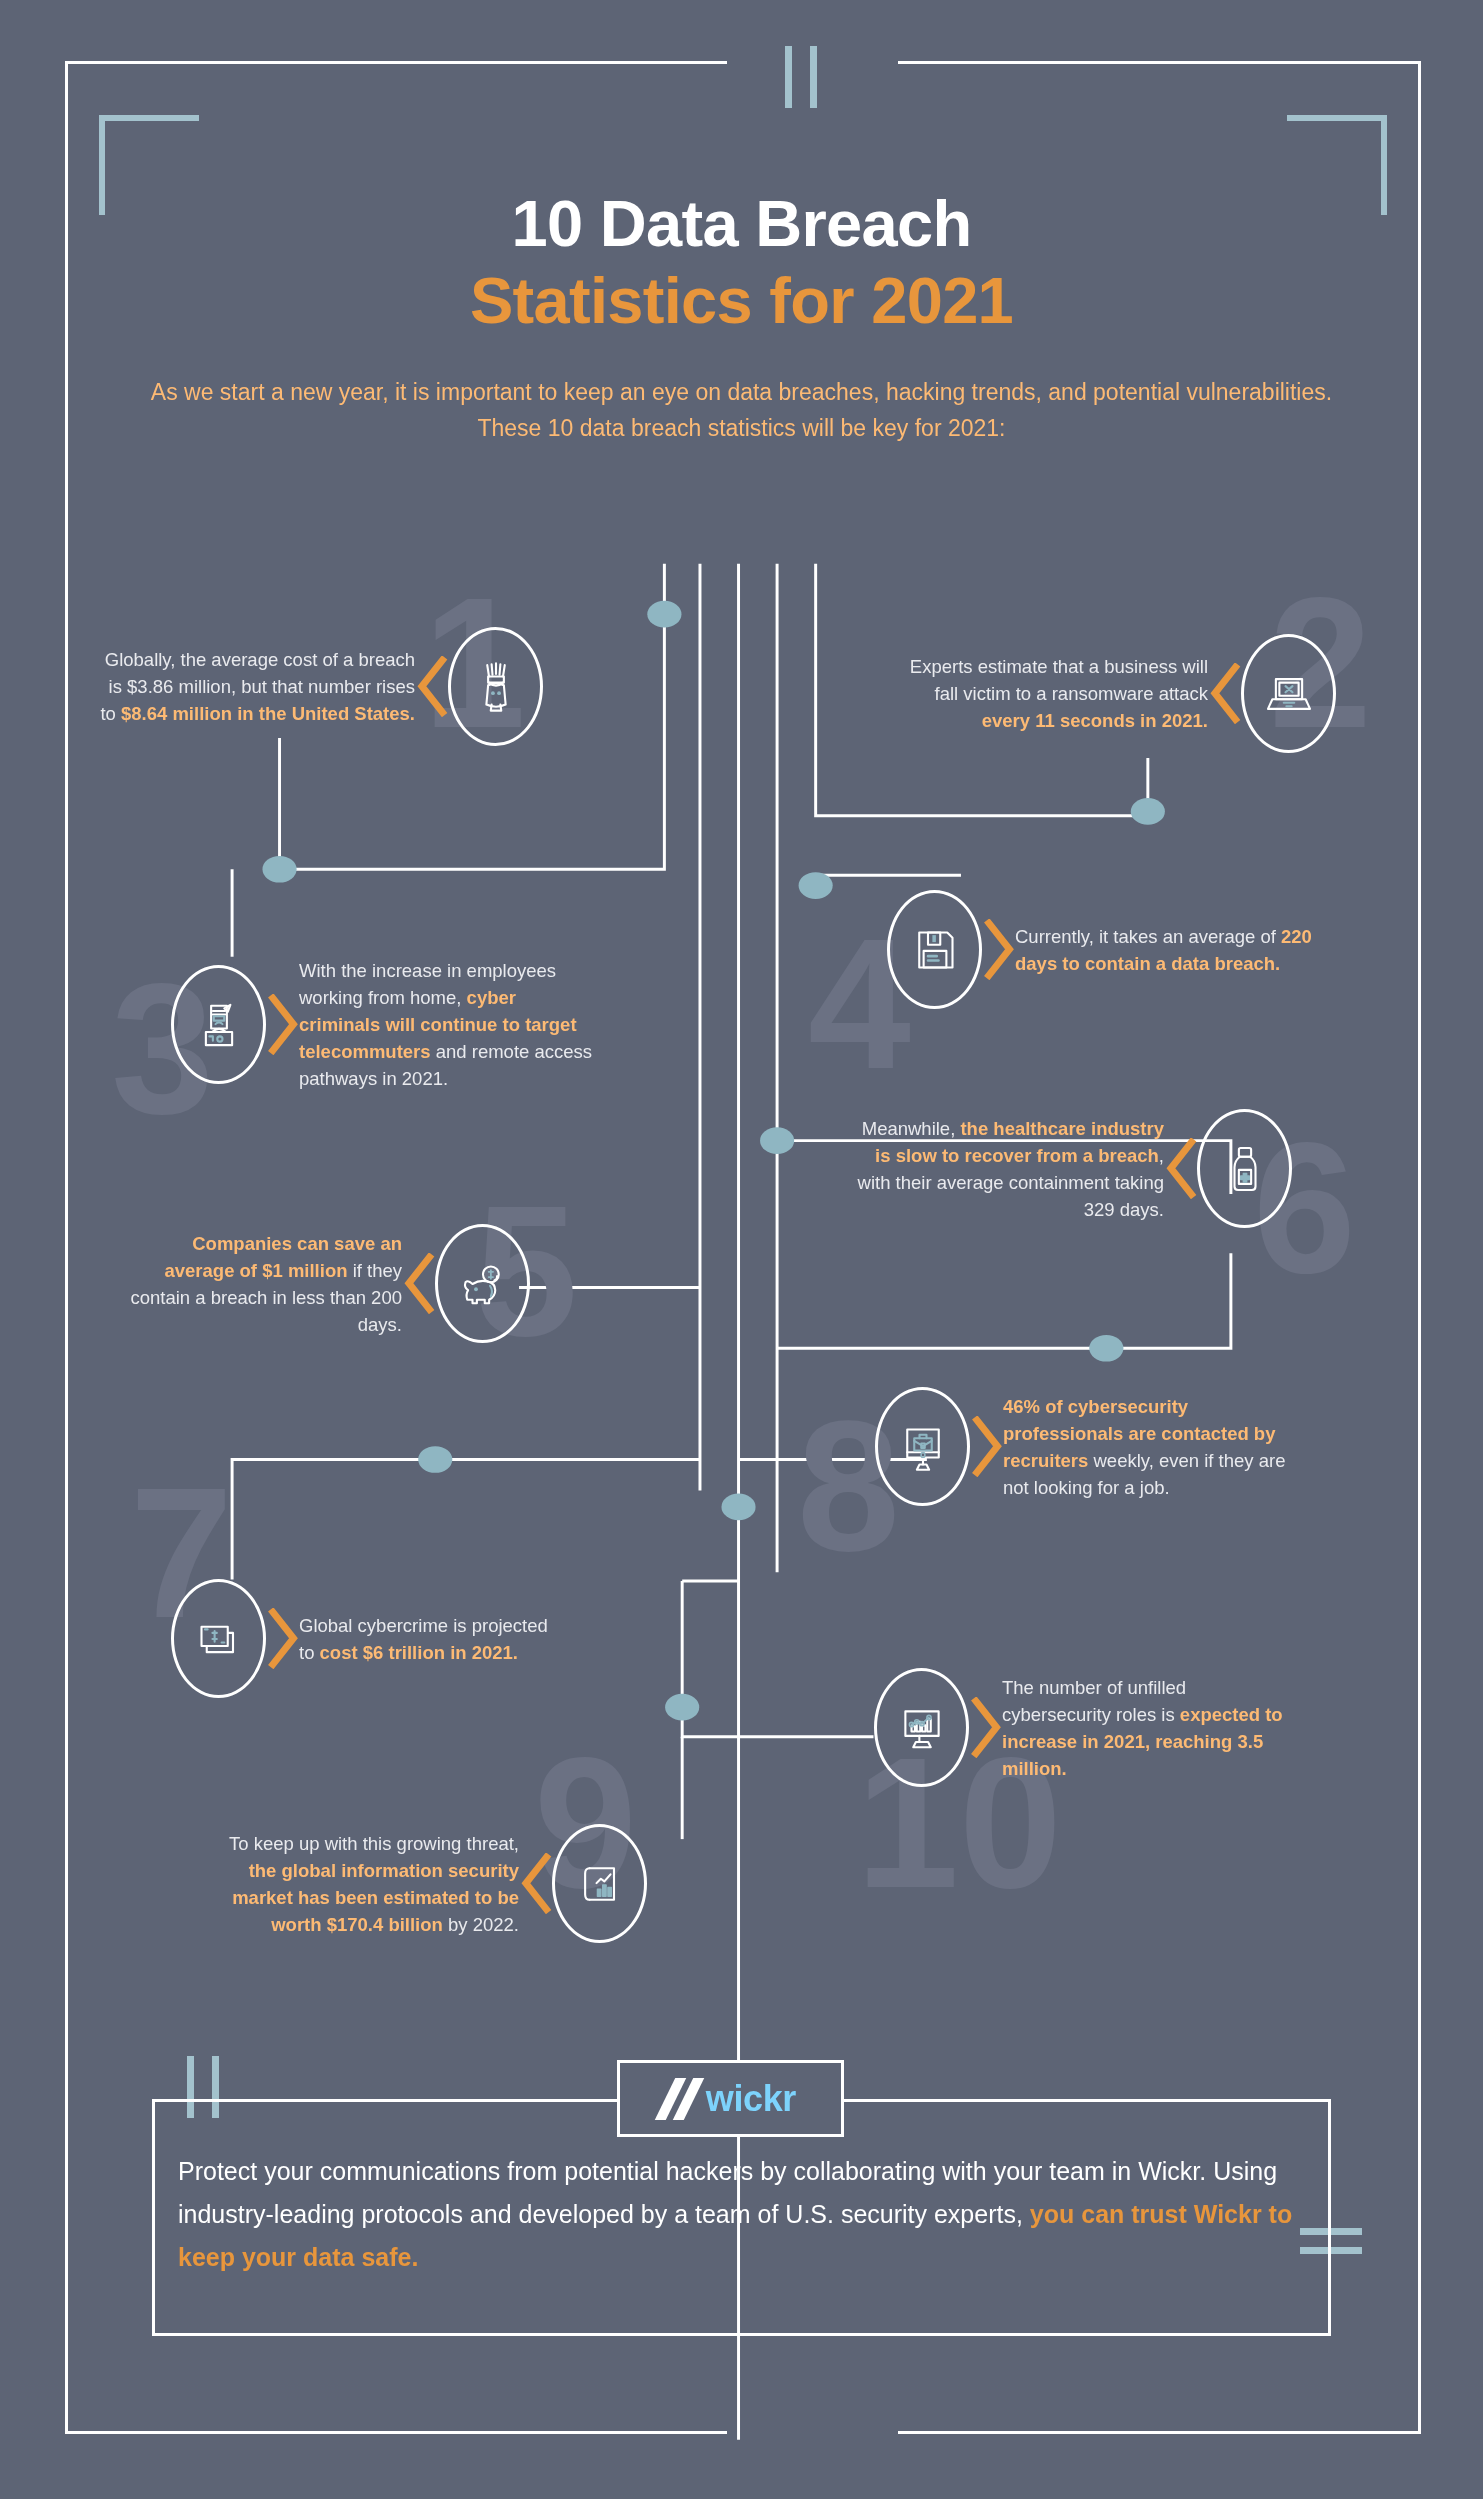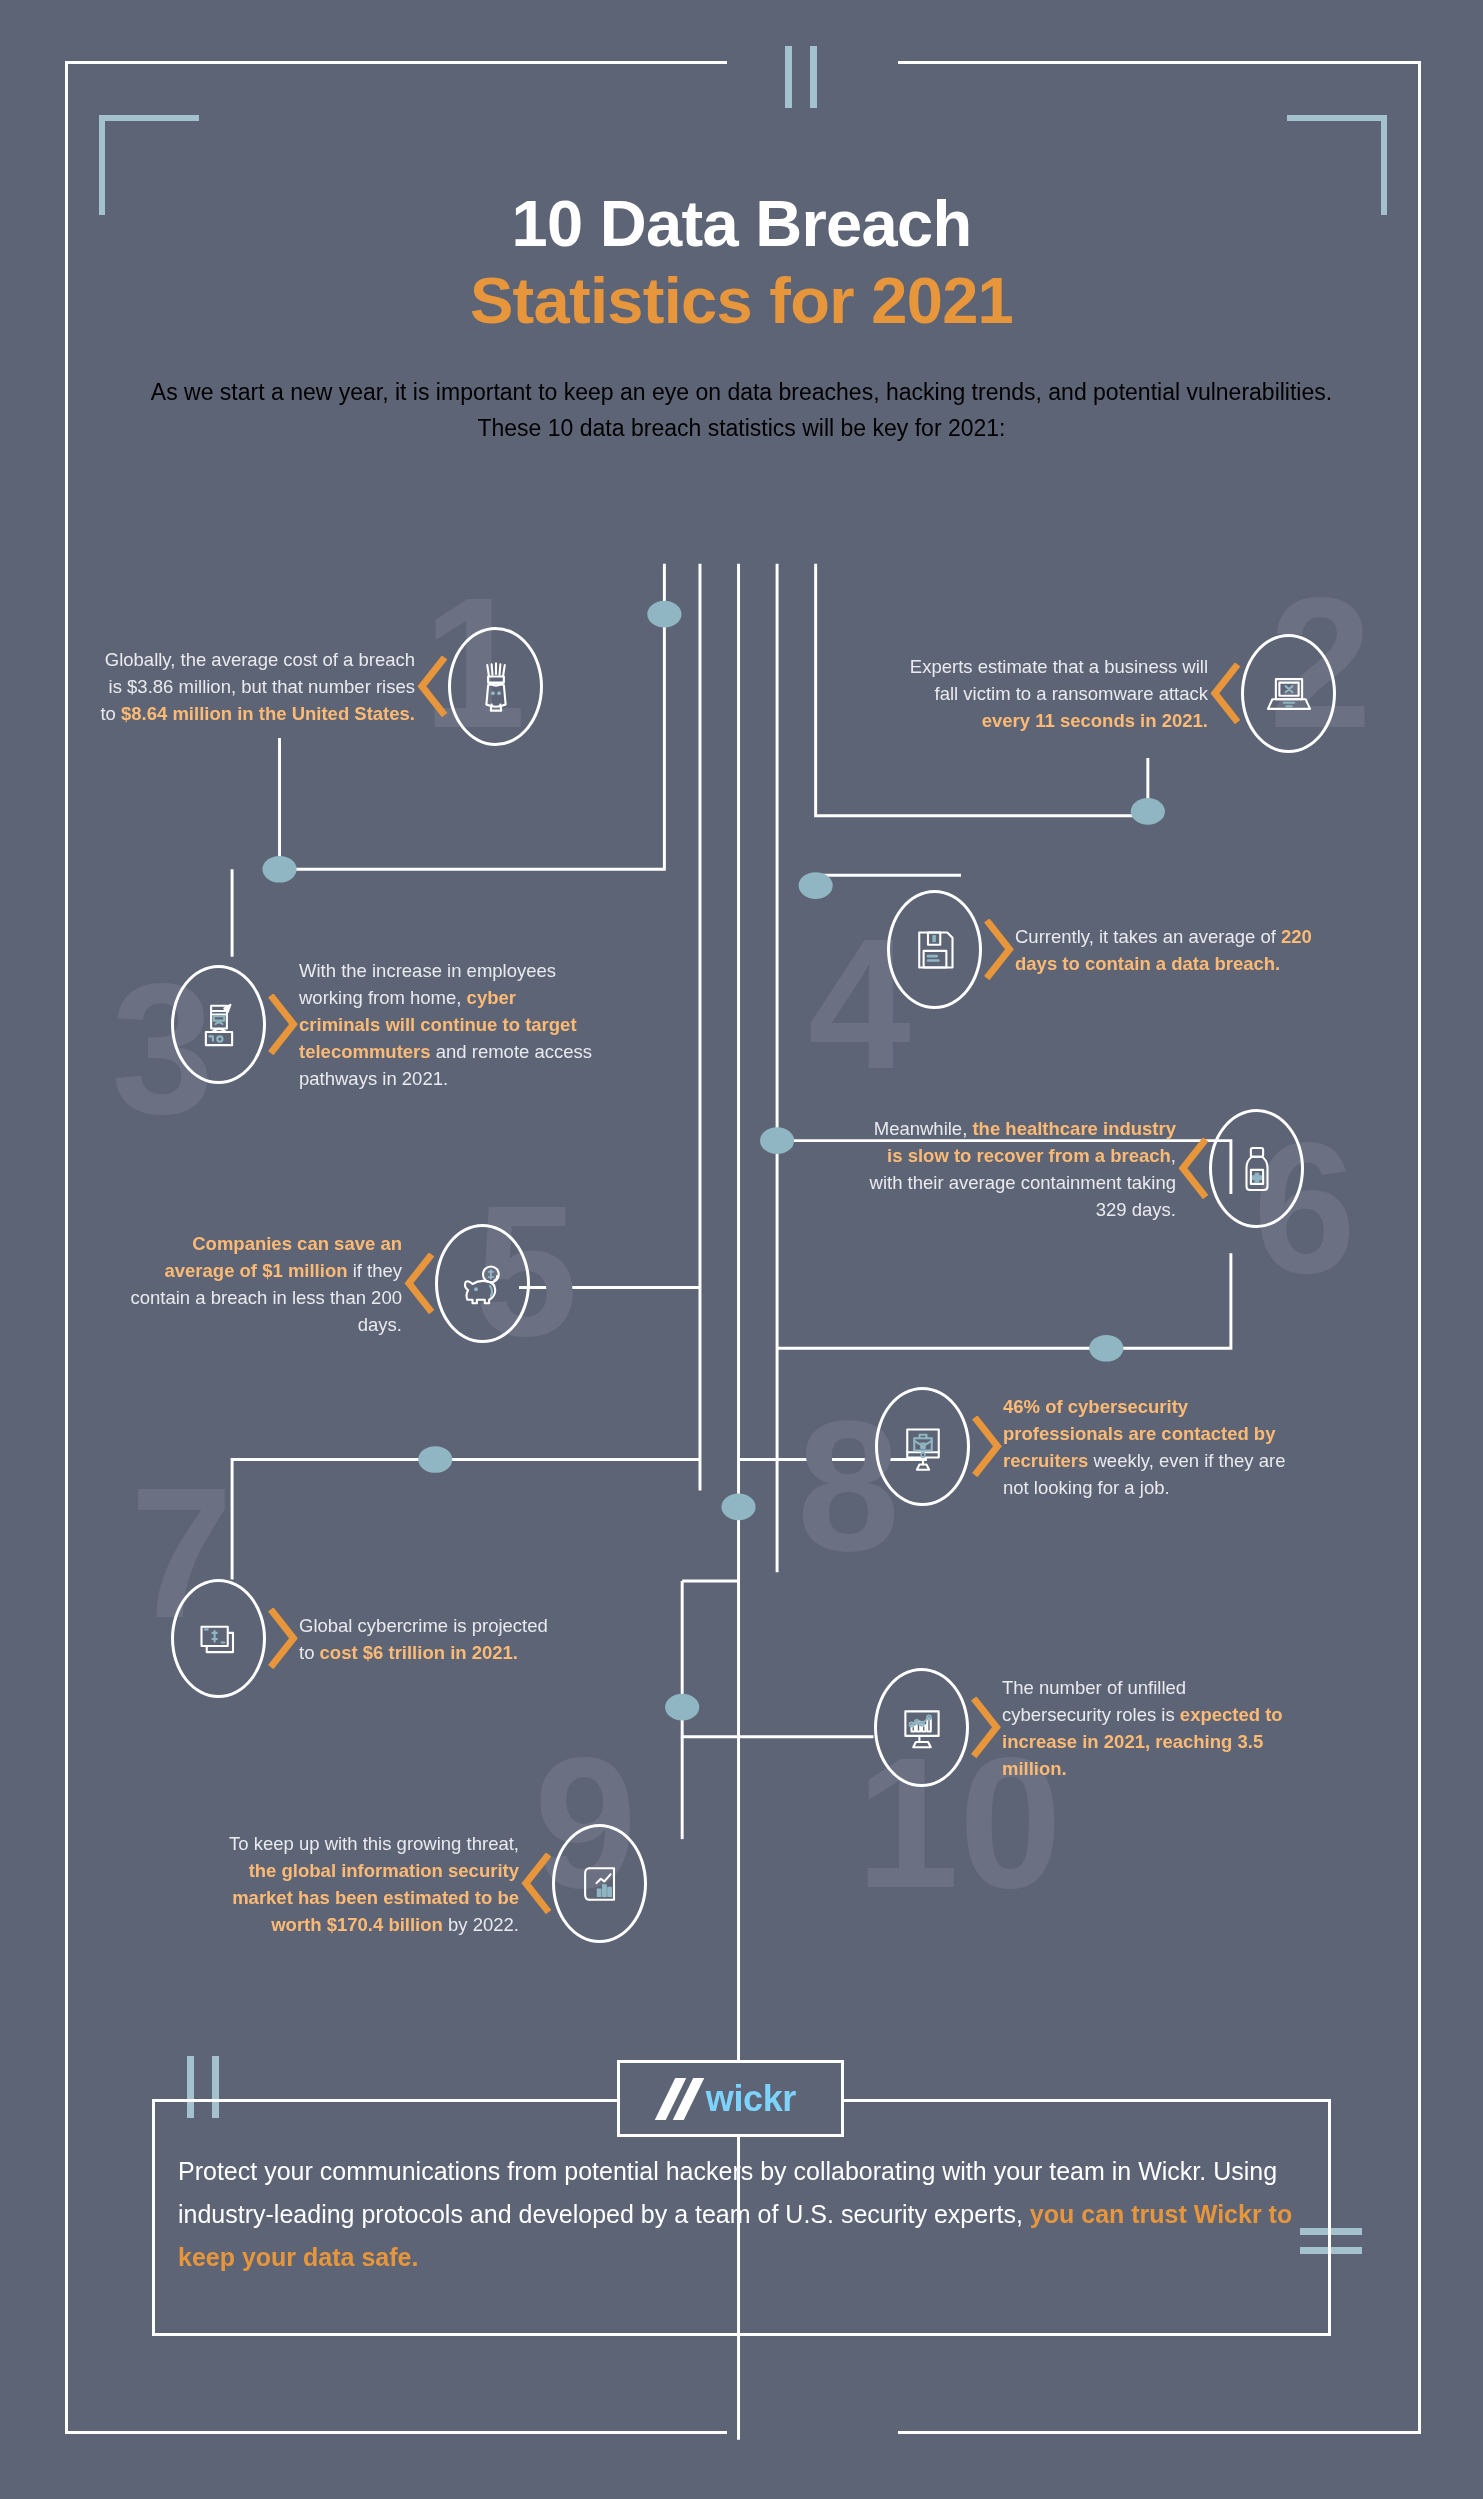--- a/index.html
+++ b/index.html
@@ -30,21 +30,21 @@
   .corner-tr{ position:absolute; left:1287px; top:115px; width:100px; height:100px;
               border-right:6.7px solid #a3c2cd; border-top:6.7px solid #a3c2cd; }
 
   
   .header{ position:absolute; left:0; top:8px; width:1483px; text-align:center; }
   .title{ font-size:65px; font-weight:700; letter-spacing:-0.7px; line-height:1.18; }
   .title .l1{ display:block; color:#ffffff; padding-top:178px; }
   .title .l2{ display:block; color:#e8963c; }
   .intro{
     width:1201px; margin:36px auto 0; font-size:23px; line-height:1.55;
-    color:#000000; font-weight:400;
+    color:#fdba74; font-weight:400;
   }
 
   
   .wires{ position:absolute; left:0; top:0; width:1483px; height:2500px; pointer-events:none; }
 
   
   .stat{ position:absolute; display:flex; align-items:center; }
   .stat.left  { flex-direction:row; }      
   .stat.right { flex-direction:row; }      
 
@@ -289,21 +289,21 @@
         <path d="M20 32 q-5 -5 -8 -2 -2 6 3 9 -3 5 -1 11 h6 v4 h5 v-4 h9 v4 h5 v-4 q7 -4 7 -11 0 -8 -9 -10 -9 -2 -17 3 Z"></path>
         <circle cx="24" cy="38" r="2.2" fill="#8fb6c2" stroke="none"></circle>
         <path d="M40 34 q4 6 1 12" stroke="#8fb6c2"></path>
         <path d="M45 28 q4 -2 3 -5"></path>
       </svg>
     </span>
   </div>
 </div>
 
 <div class="stat left" style="left:853px;top:1109px;width:549px;">
-  <div class="txt ra" style="width:311px;margin-left:12px;">
+  <div class="txt ra" style="width:311px;">
     <span><span>Meanwhile, </span><b>the healthcare industry is slow to recover from a breach</b><span>, with their average containment taking 329 days.</span></span>
   </div>
   <div class="chev">
     <svg viewBox="0 0 24 44">
         <path d="M20 3 L5 22 L20 41" stroke="#e8963c" stroke-width="5" fill="none" stroke-linecap="square"></path>
       </svg>
   </div>
   <div class="bubble">
     <span class="ring"></span>
     <span class="glyph">

